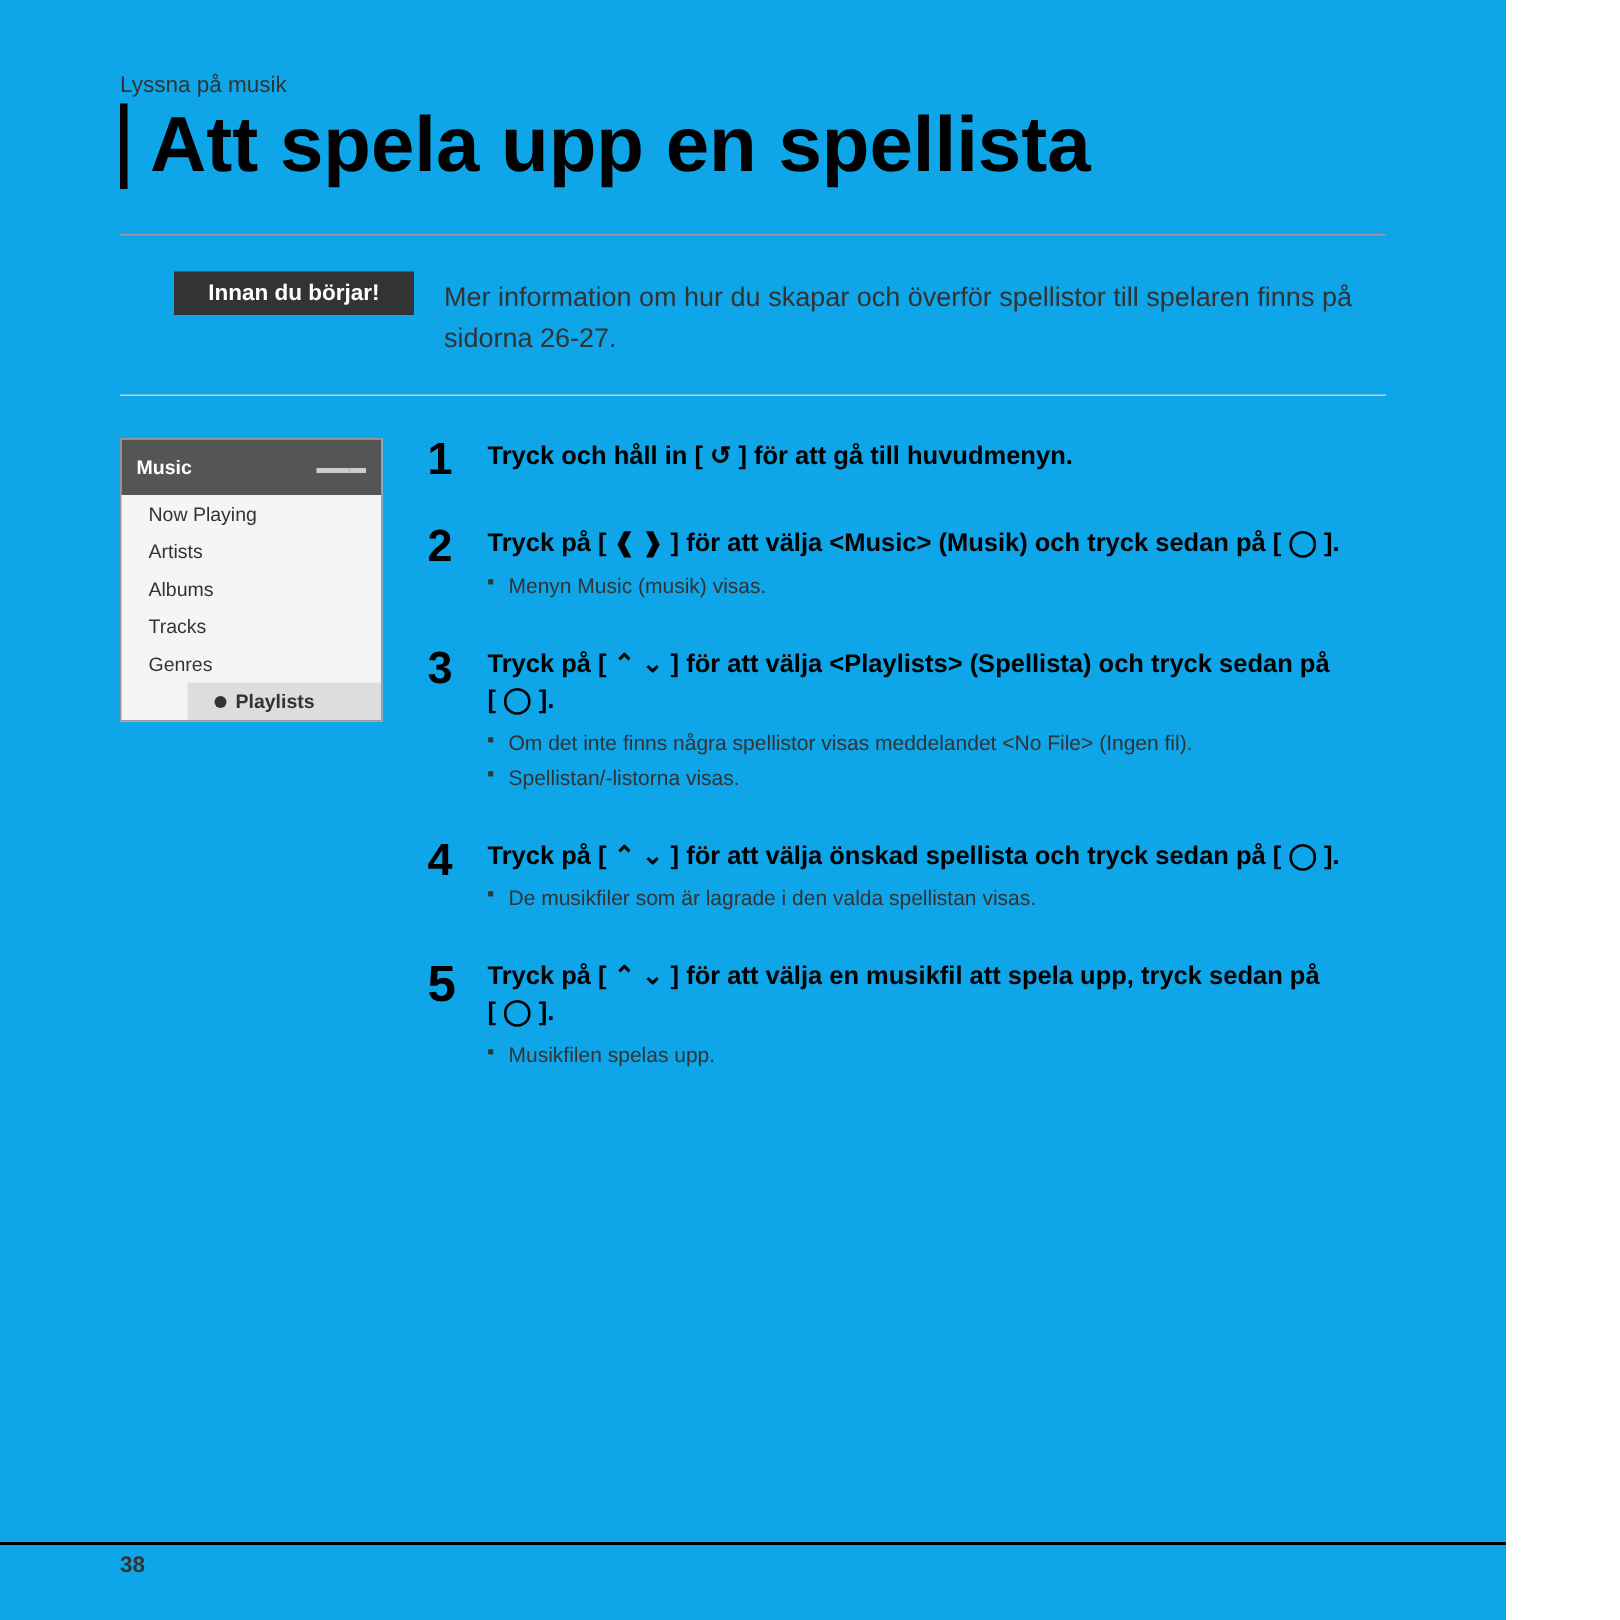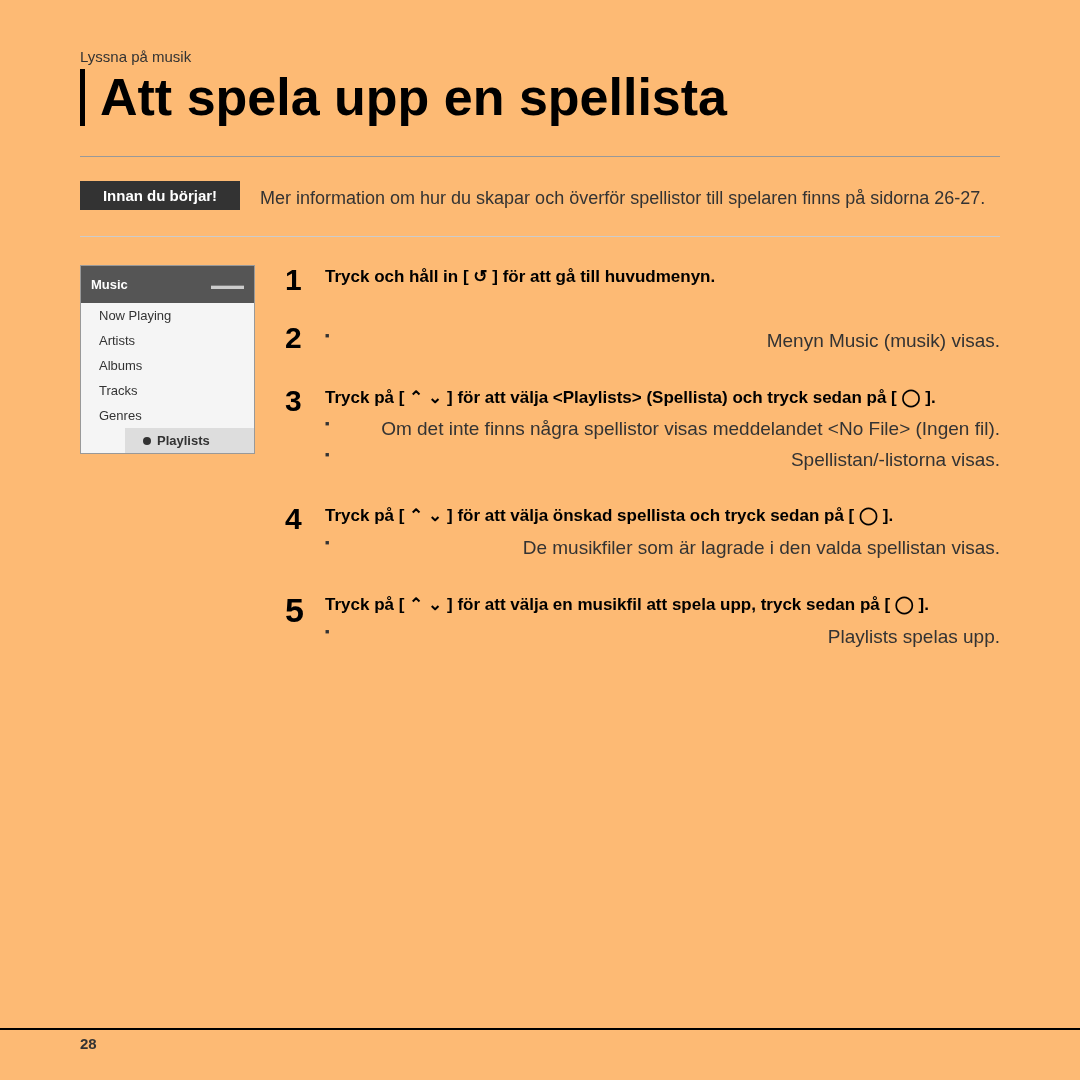--- a/index.html
+++ b/index.html
@@ -6,23 +6,23 @@
     body {
       width: 1080px;
       height: 1080px;
       background: #ffffff;
       font-family: Arial, sans-serif;
       position: relative;
       overflow: hidden;
     }
 
     .page-container {
-      width: 1080px;
+      width: 1004px;
       height: 1080px;
-      background: #fdba74;
+      background: #0ea5e9;
       padding: 48px 80px 40px 80px;
       position: relative;
     }
 
     
     .section-label {
       font-size: 15px;
       color: #333;
       font-weight: normal;
       margin-bottom: 4px;
@@ -54,20 +54,21 @@
 
     .info-label {
       background: #333;
       color: #fff;
       font-size: 15px;
       font-weight: bold;
       padding: 6px 12px;
       white-space: nowrap;
       min-width: 160px;
       text-align: center;
+      margin-left: 36px;
     }
 
     .info-text {
       font-size: 18px;
       color: #333;
       line-height: 1.5;
       padding-top: 4px;
     }
 
     .divider-mid {
@@ -168,27 +169,26 @@
       line-height: 1.4;
       margin-bottom: 6px;
     }
 
     .step-bullets {
       list-style: none;
       margin-top: 4px;
     }
 
     .step-bullets li {
-      font-size: 19px;
+      font-size: 14px;
       color: #333;
       line-height: 1.5;
       padding-left: 14px;
       position: relative;
       margin-bottom: 2px;
-      text-align: right;
     }
 
     .step-bullets li::before {
       content: "■";
       font-size: 7px;
       position: absolute;
       left: 0;
       top: 4px;
       color: #333;
     }
@@ -253,20 +253,23 @@
         <div class="step-content">
           <div class="step-title">
             Tryck och håll in [&nbsp;<span>↺</span>&nbsp;] för att gå till huvudmenyn.
           </div>
         </div>
       </div>
 
       <div class="step">
         <div class="step-number">2</div>
         <div class="step-content">
+          <div class="step-title">
+            Tryck på [&nbsp;<span>❰&nbsp;❱</span>&nbsp;] för att välja &lt;Music&gt; (Musik) och tryck sedan på [&nbsp;<span>◯</span>&nbsp;].
+          </div>
           <ul class="step-bullets">
             <li>Menyn Music (musik) visas.</li>
           </ul>
         </div>
       </div>
 
       <div class="step">
         <div class="step-number">3</div>
         <div class="step-content">
           <div class="step-title">
@@ -291,24 +294,24 @@
         </div>
       </div>
 
       <div class="step">
         <div class="step-number" style="font-size:34px;font-weight:bold;">5</div>
         <div class="step-content">
           <div class="step-title">
             Tryck på [&nbsp;<span>⌃&nbsp;⌄</span>&nbsp;] för att välja en musikfil att spela upp, tryck sedan på [&nbsp;<span>◯</span>&nbsp;].
           </div>
           <ul class="step-bullets">
-            <li>Playlists spelas upp.</li>
+            <li>Musikfilen spelas upp.</li>
           </ul>
         </div>
       </div>
 
     </div>
   </div>
 
   <div class="bottom-rule"></div>
-  <div class="page-number">28</div>
+  <div class="page-number">38</div>
 
 </div>
 
 </body></html>

